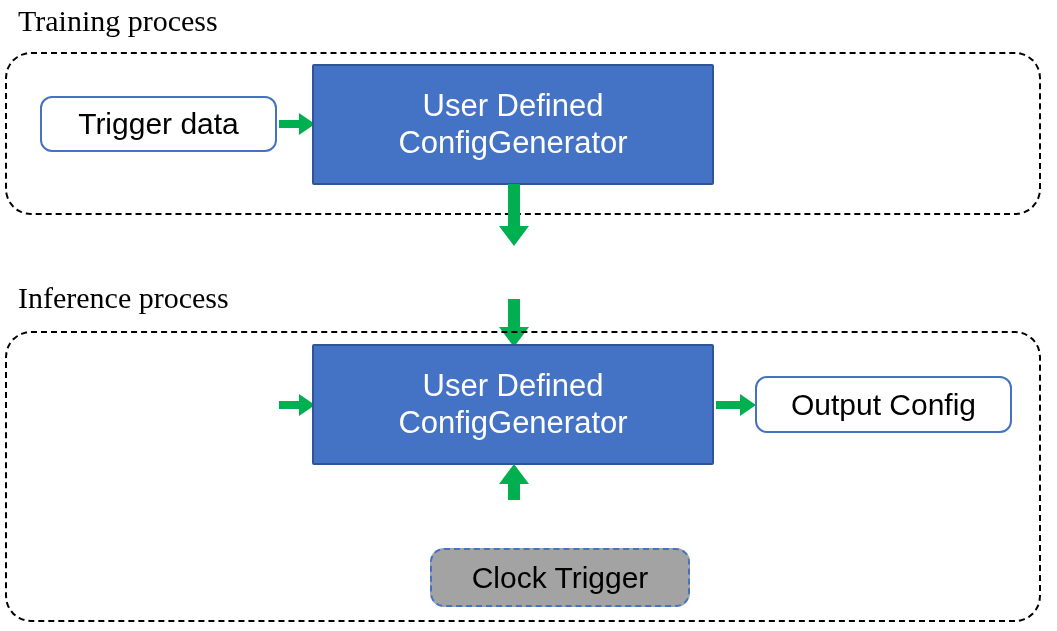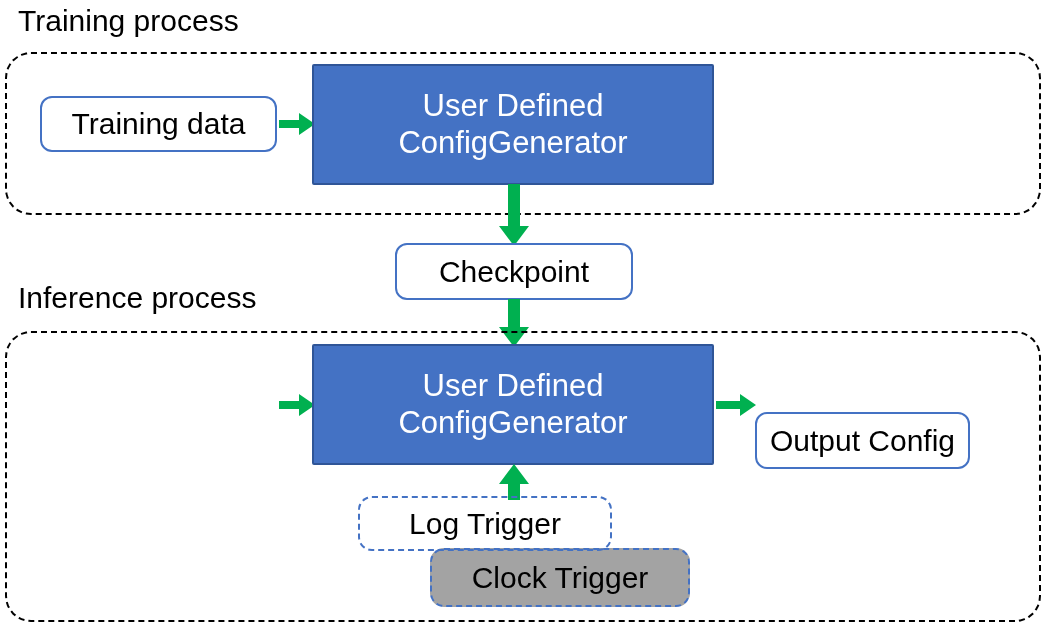--- a/index.html
+++ b/index.html
@@ -27,21 +27,21 @@
     box-sizing: border-box;
   }
 
   
   .group-caption {
     position: absolute;
     font-size: 30px;
     line-height: 1;
     color: #000000;
     white-space: nowrap;
-    font-family: Liberation Sans, sans-serif;
+    font-family: Liberation Serif, serif;
   }
 
   
   .node {
     position: absolute;
     box-sizing: border-box;
     display: flex;
     align-items: center;
     justify-content: center;
     background: #ffffff;
@@ -83,42 +83,41 @@
 </style>
 </head>
 <body>
 
 <div id="canvas">
 
   <div class="group-caption" style="left:18px; top:6px;">Training process</div>
 
   <div class="group-box" style="left:5px; top:52px; width:1036px; height:163px;"></div>
 
-  <div class="node" style="left:40px; top:96px; width:237px; height:56px;">Training data</div>
+  <div class="node" style="left:40px; top:96px; width:237px; height:56px;">Trigger data</div>
 
   <div class="arrow" style="left:279px; top:113px;">
     <svg width="36" height="22" viewBox="0 0 36 22">
       <path d="M0 7 H20 V0 L36 11 L20 22 V15 H0 Z" fill="#00B050"></path>
     </svg>
   </div>
 
   <div class="node node--accent" style="left:312px; top:64px; width:402px; height:121px;">
     <div>
       <span>User Defined</span><br>
       <span>ConfigGenerator</span>
     </div>
   </div>
 
   <div class="arrow" style="left:499px; top:184px;">
     <svg width="30" height="62" viewBox="0 0 30 62">
       <path d="M9 0 H21 V42 H30 L15 62 L0 42 H9 Z" fill="#00B050"></path>
     </svg>
   </div>
 
-  <div class="node" style="left:395px; top:243px; width:238px; height:57px;">Checkpoint</div>
 
   <div class="arrow" style="left:499px; top:299px;">
     <svg width="30" height="48" viewBox="0 0 30 48">
       <path d="M9 0 H21 V28 H30 L15 48 L0 28 H9 Z" fill="#00B050"></path>
     </svg>
   </div>
 
   <div class="group-caption" style="left:18px; top:283px;text-align:center;">Inference process</div>
 
   <div class="group-box" style="left:5px; top:331px; width:1036px; height:291px;"></div>
@@ -136,25 +135,24 @@
       <span>ConfigGenerator</span>
     </div>
   </div>
 
   <div class="arrow" style="left:716px; top:394px;">
     <svg width="40" height="22" viewBox="0 0 40 22">
       <path d="M0 7 H24 V0 L40 11 L24 22 V15 H0 Z" fill="#00B050"></path>
     </svg>
   </div>
 
-  <div class="node" style="left:755px; top:376px; width:215px; height:57px;margin-top:36px;">Output Config</div>
+  <div class="node" style="left:755px; top:376px; width:257px; height:57px;">Output Config</div>
 
   <div class="arrow" style="left:499px; top:464px;">
     <svg width="30" height="36" viewBox="0 0 30 36">
       <path d="M15 0 L30 20 H21 V36 H9 V20 H0 Z" fill="#00B050"></path>
     </svg>
   </div>
 
-  <div class="node node--trigger" style="left:358px; top:496px; width:254px; height:55px; z-index:3;">Log Trigger</div>
 
   <div class="node node--trigger" style="left:430px; top:548px; width:260px; height:59px; z-index:2; background:#a3a3a3;">Clock Trigger</div>
 
 </div>
 
 </body></html>

